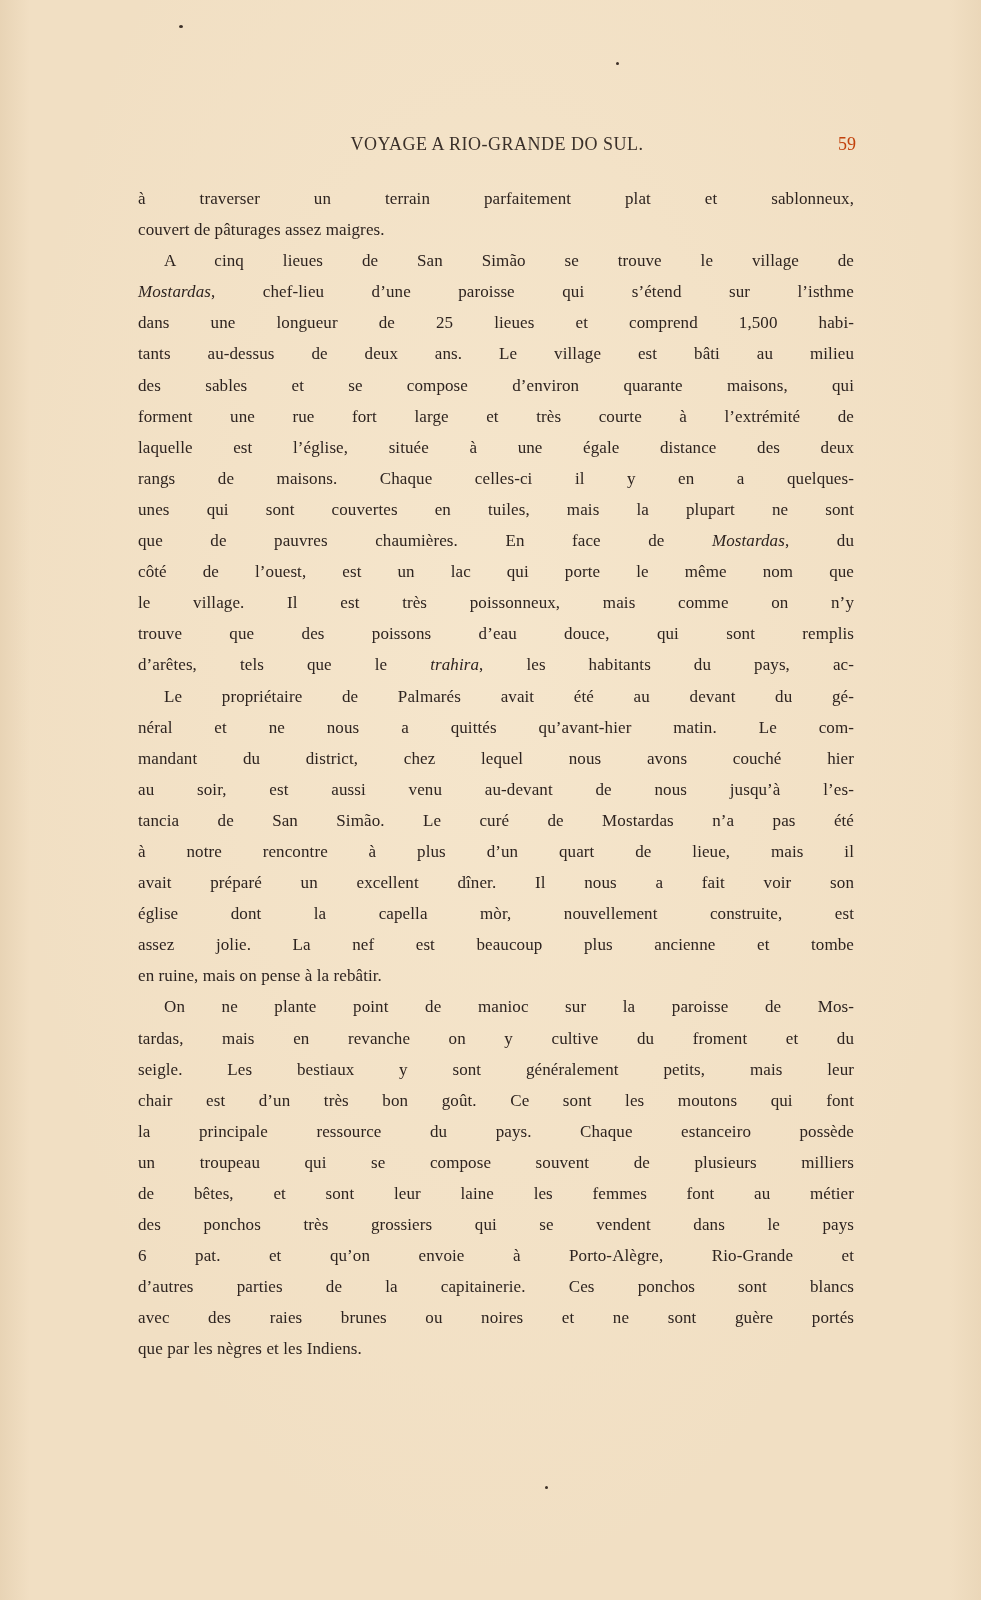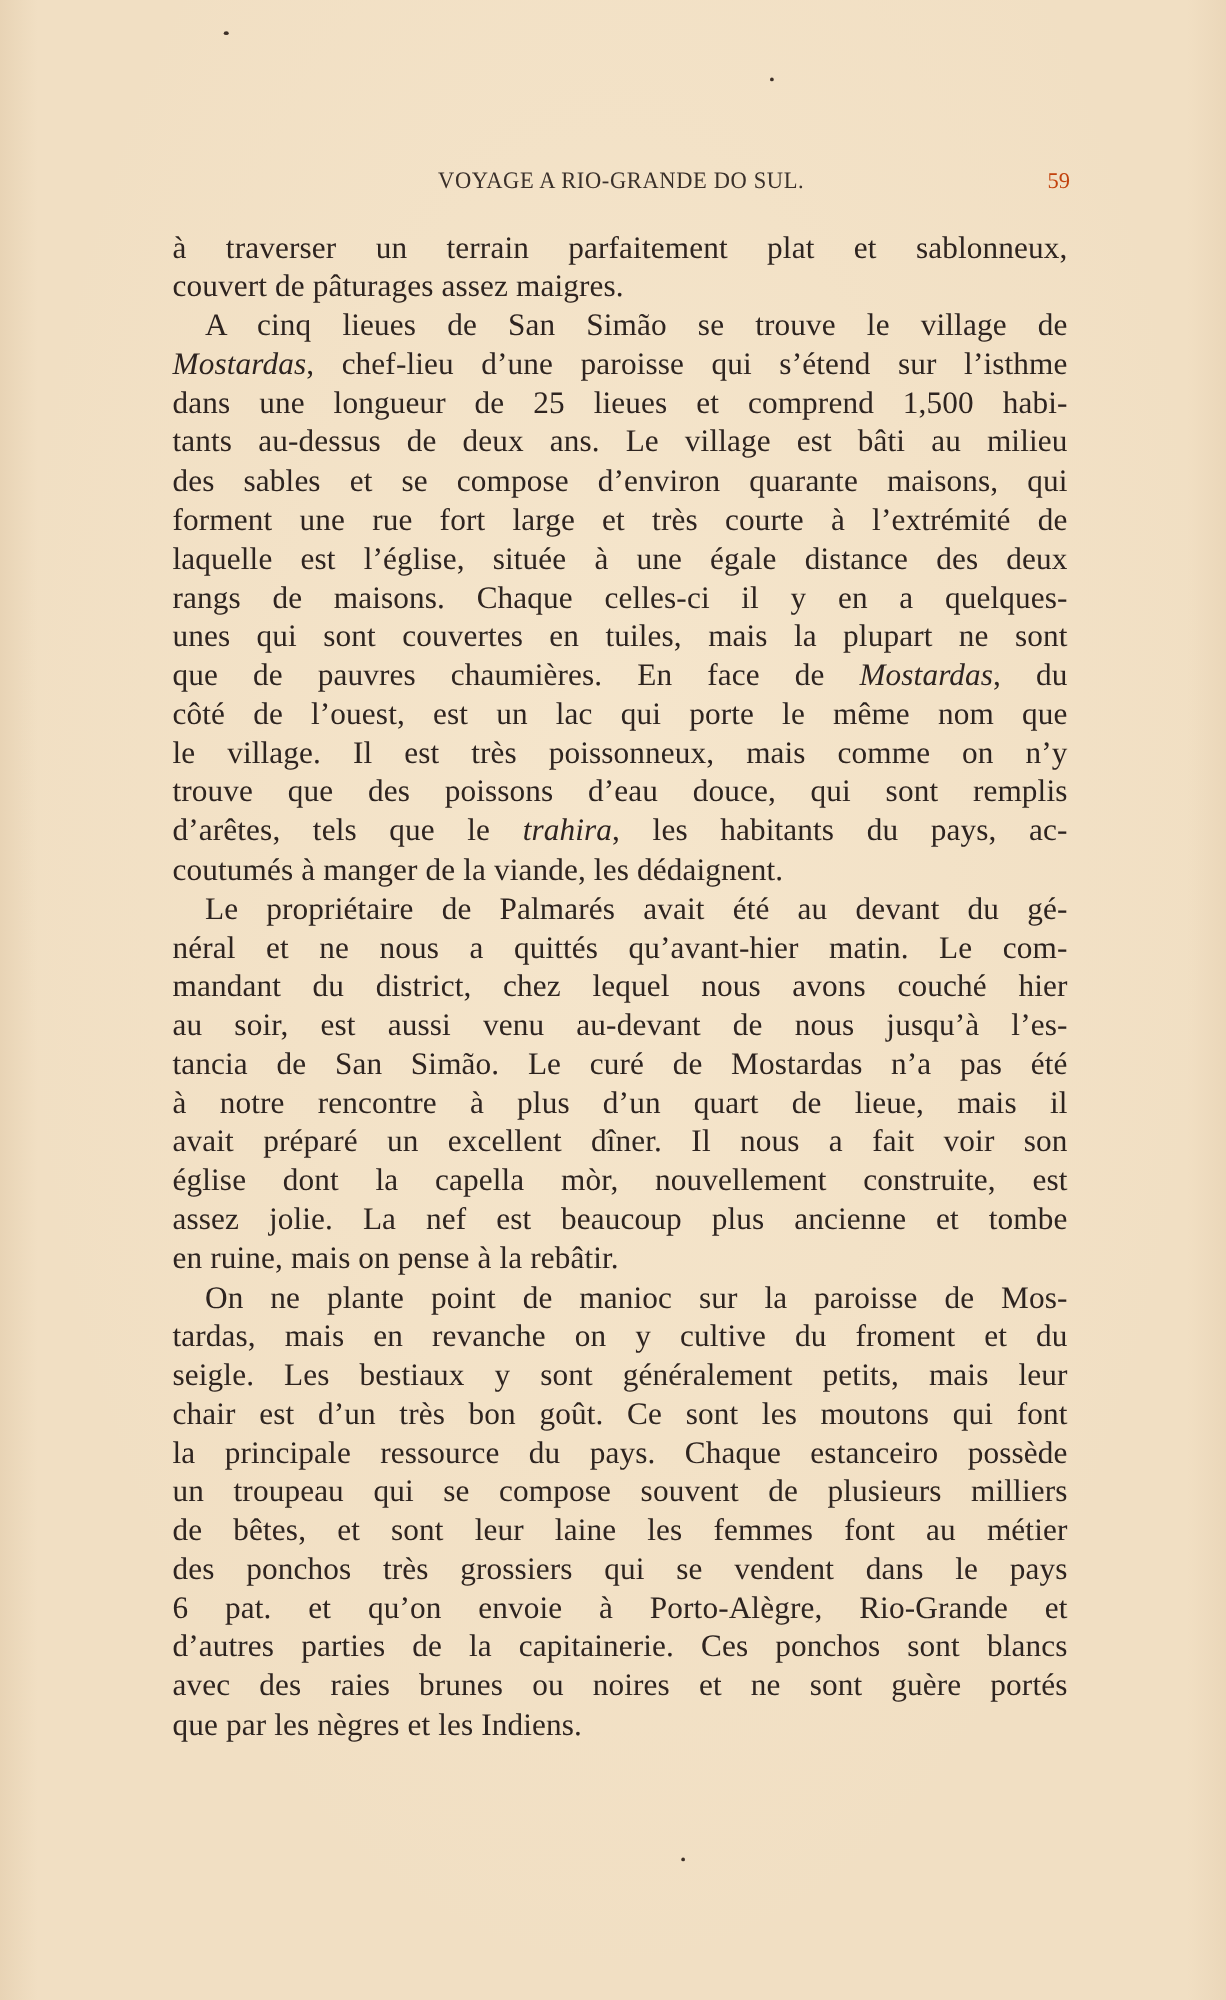--- a/index.html
+++ b/index.html
@@ -52,21 +52,21 @@
   .body-text {
     position: absolute;
     top: 183px;
     left: 122px;
     width: 716px;
   }
   .line {
     display: block;
     height: 31.1px;
     line-height: 31.1px;
-    font-size: 25px;
+    font-size: 17px;
     white-space: nowrap;
     text-align: justify;
     text-align-last: justify;
     letter-spacing: 0.1px;
   }
   .line.indent {
     padding-left: 26px;
   }
   .line.last {
     text-align-last: left;
@@ -103,21 +103,20 @@
         <span class="line"><span>des sables et se compose d’environ quarante maisons, qui</span></span>
         <span class="line"><span>forment une rue fort large et très courte à l’extrémité de</span></span>
         <span class="line"><span>laquelle est l’église, située à une égale distance des deux</span></span>
         <span class="line"><span>rangs de maisons. Chaque celles-ci il y en a quelques-</span></span>
         <span class="line"><span>unes qui sont couvertes en tuiles, mais la plupart ne sont</span></span>
         <span class="line"><span>que de pauvres chaumières. En face de </span><em>Mostardas</em><span>, du</span></span>
         <span class="line"><span>côté de l’ouest, est un lac qui porte le même nom que</span></span>
         <span class="line"><span>le village. Il est très poissonneux, mais comme on n’y</span></span>
         <span class="line"><span>trouve que des poissons d’eau douce, qui sont remplis</span></span>
         <span class="line"><span>d’arêtes, tels que le </span><em>trahira</em><span>, les habitants du pays, ac-</span></span>
-        <span class="line last"><span>coutumés à manger de la viande, les dédaignent.</span></span>
       </div>
       <div>
         <span class="line indent"><span>Le propriétaire de Palmarés avait été au devant du gé-</span></span>
         <span class="line"><span>néral et ne nous a quittés qu’avant-hier matin. Le com-</span></span>
         <span class="line"><span>mandant du district, chez lequel nous avons couché hier</span></span>
         <span class="line"><span>au soir, est aussi venu au-devant de nous jusqu’à l’es-</span></span>
         <span class="line"><span>tancia de San Simão. Le curé de Mostardas n’a pas été</span></span>
         <span class="line"><span>à notre rencontre à plus d’un quart de lieue, mais il</span></span>
         <span class="line"><span>avait préparé un excellent dîner. Il nous a fait voir son</span></span>
         <span class="line"><span>église dont la capella mòr, nouvellement construite, est</span></span>

